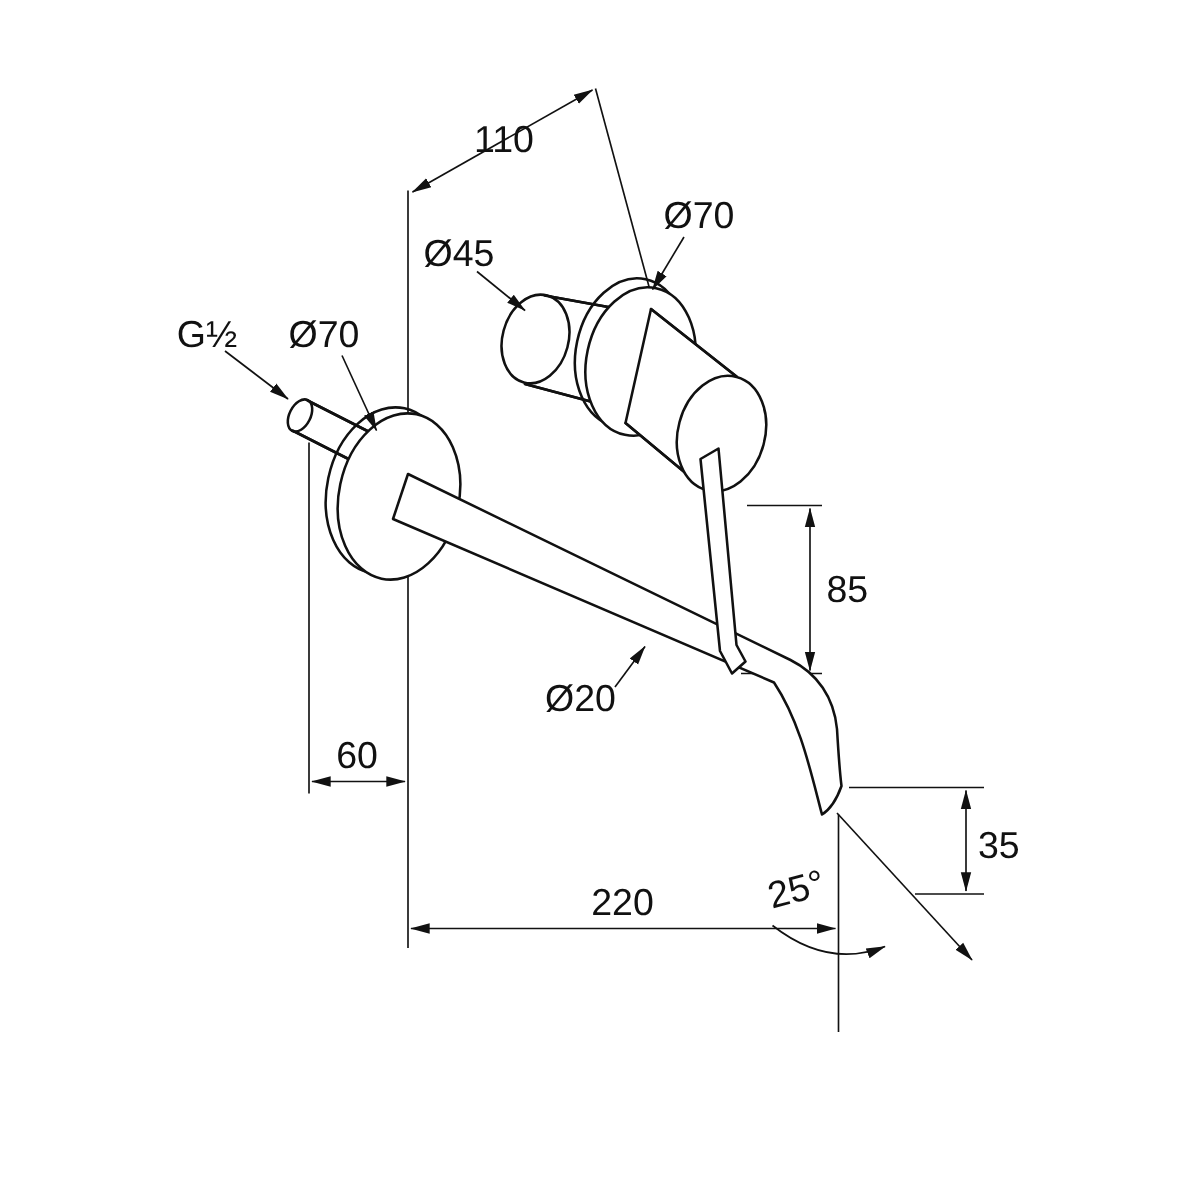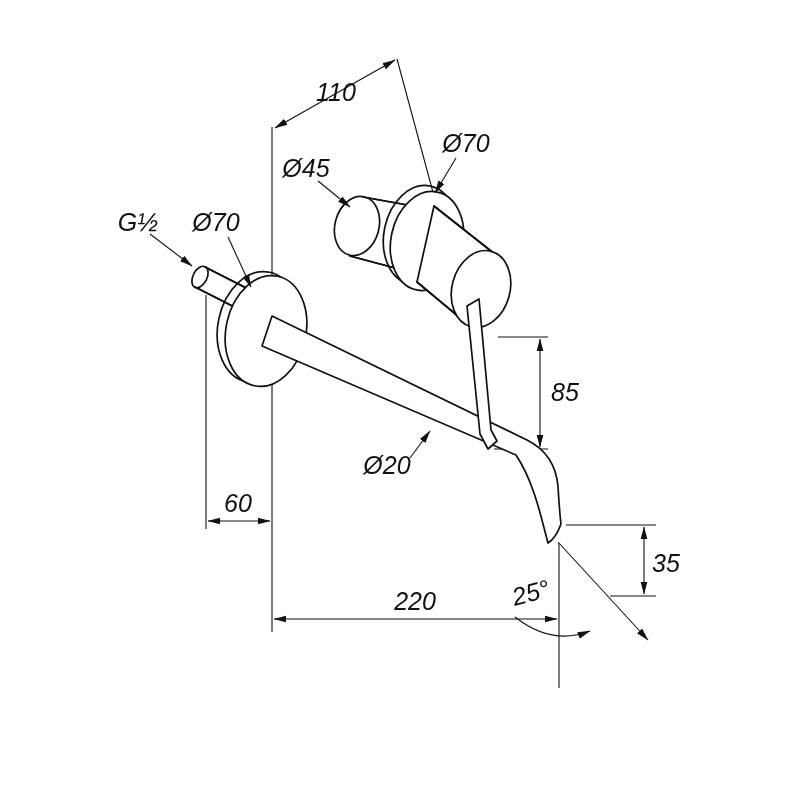--- a/index.html
+++ b/index.html
@@ -6,21 +6,20 @@
     margin: 0;
     padding: 0;
     background: #ffffff;
   }
   .stage {
     position: relative;
     width: 768px;
     height: 800px;
     background: #ffffff;
     overflow: hidden;
-    font-style: italic;
   }
   svg { display: block; }
   .obj {
     fill: #ffffff;
     stroke: #111111;
     stroke-width: 1.7;
     stroke-linejoin: round;
     stroke-linecap: round;
   }
   .objline {

